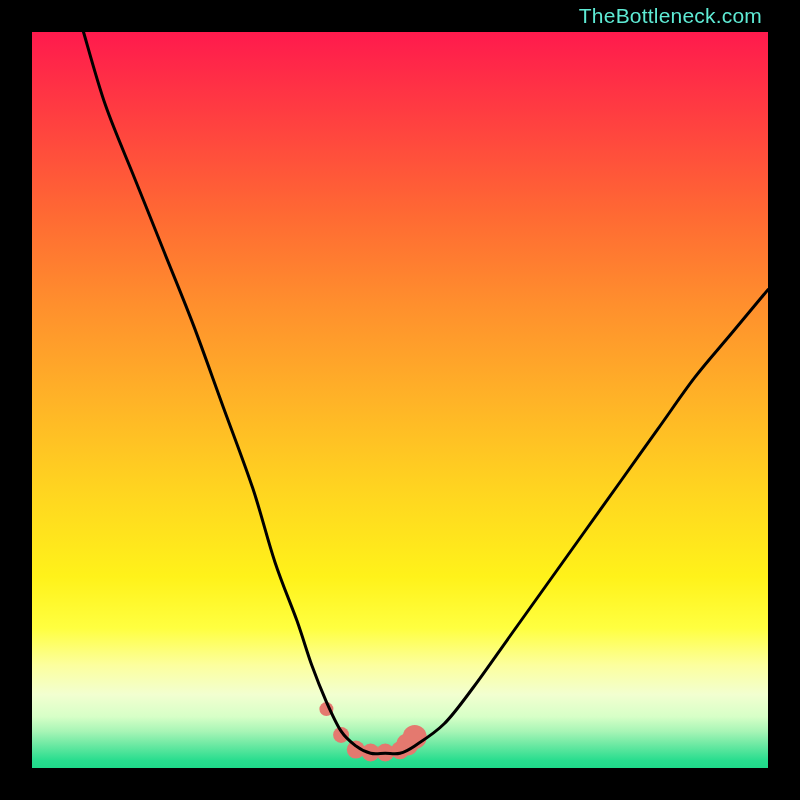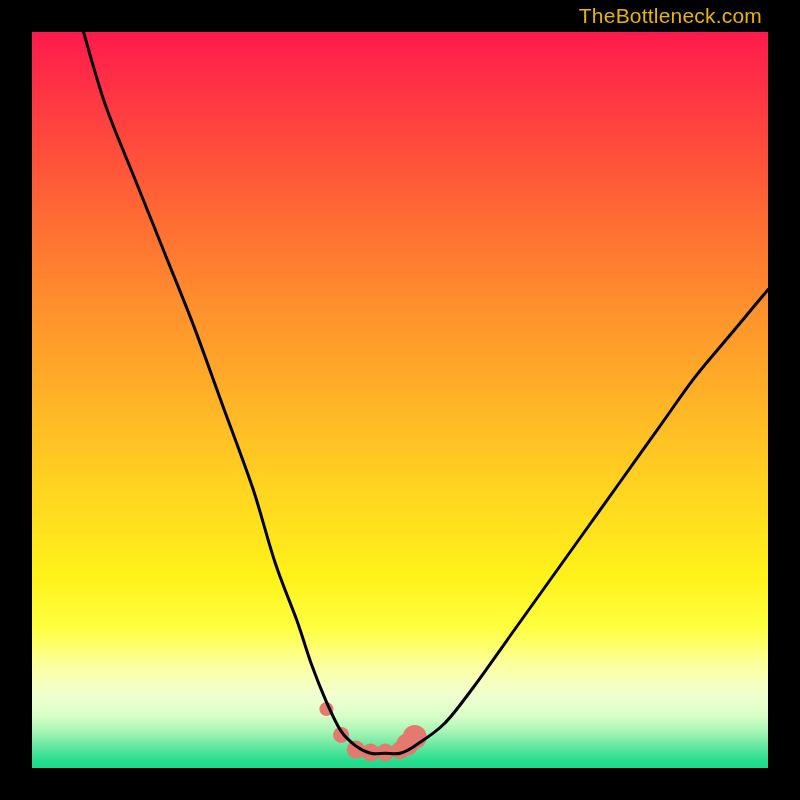--- a/index.html
+++ b/index.html
@@ -42,21 +42,21 @@
       #a8f5b6 95%,
       #67e8a1 97%,
       #27dd8e 99%,
       #1fd98a 100%
     );
   }
   .watermark {
     position: absolute;
     top: 4px;
     right: 38px;
-    color: #eab308;
+    color: #5eead4;
     font-size: 21px;
     font-weight: 500;
     letter-spacing: 0.2px;
     user-select: none;
   }
   svg.curve {
     position: absolute;
     left: 0;
     top: 0;
     width: 736px;

